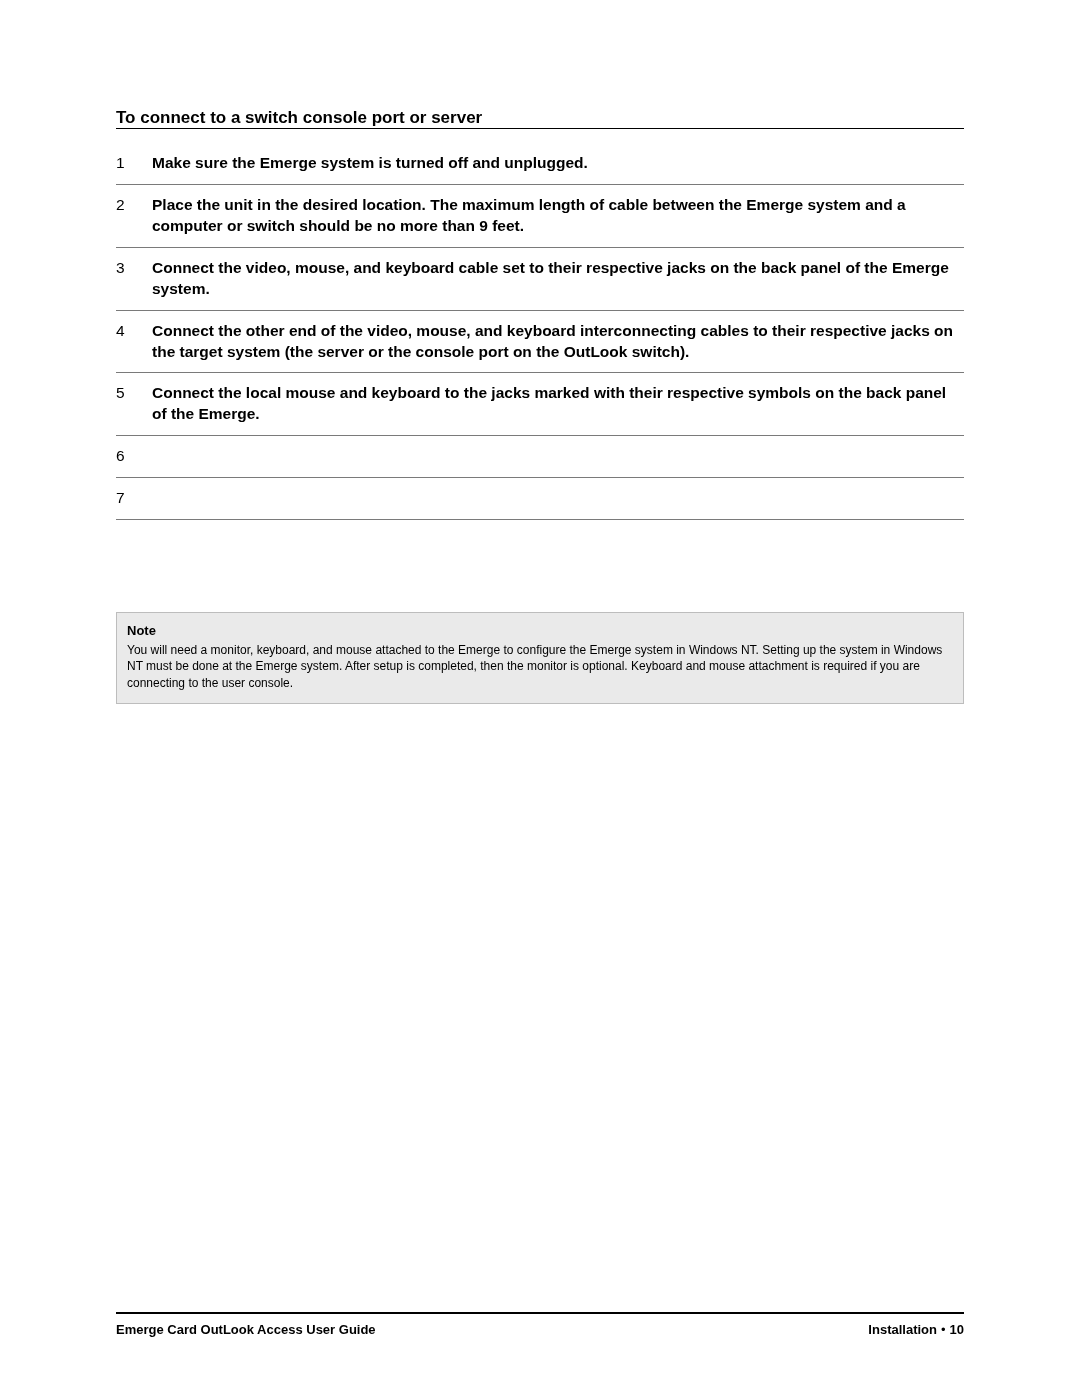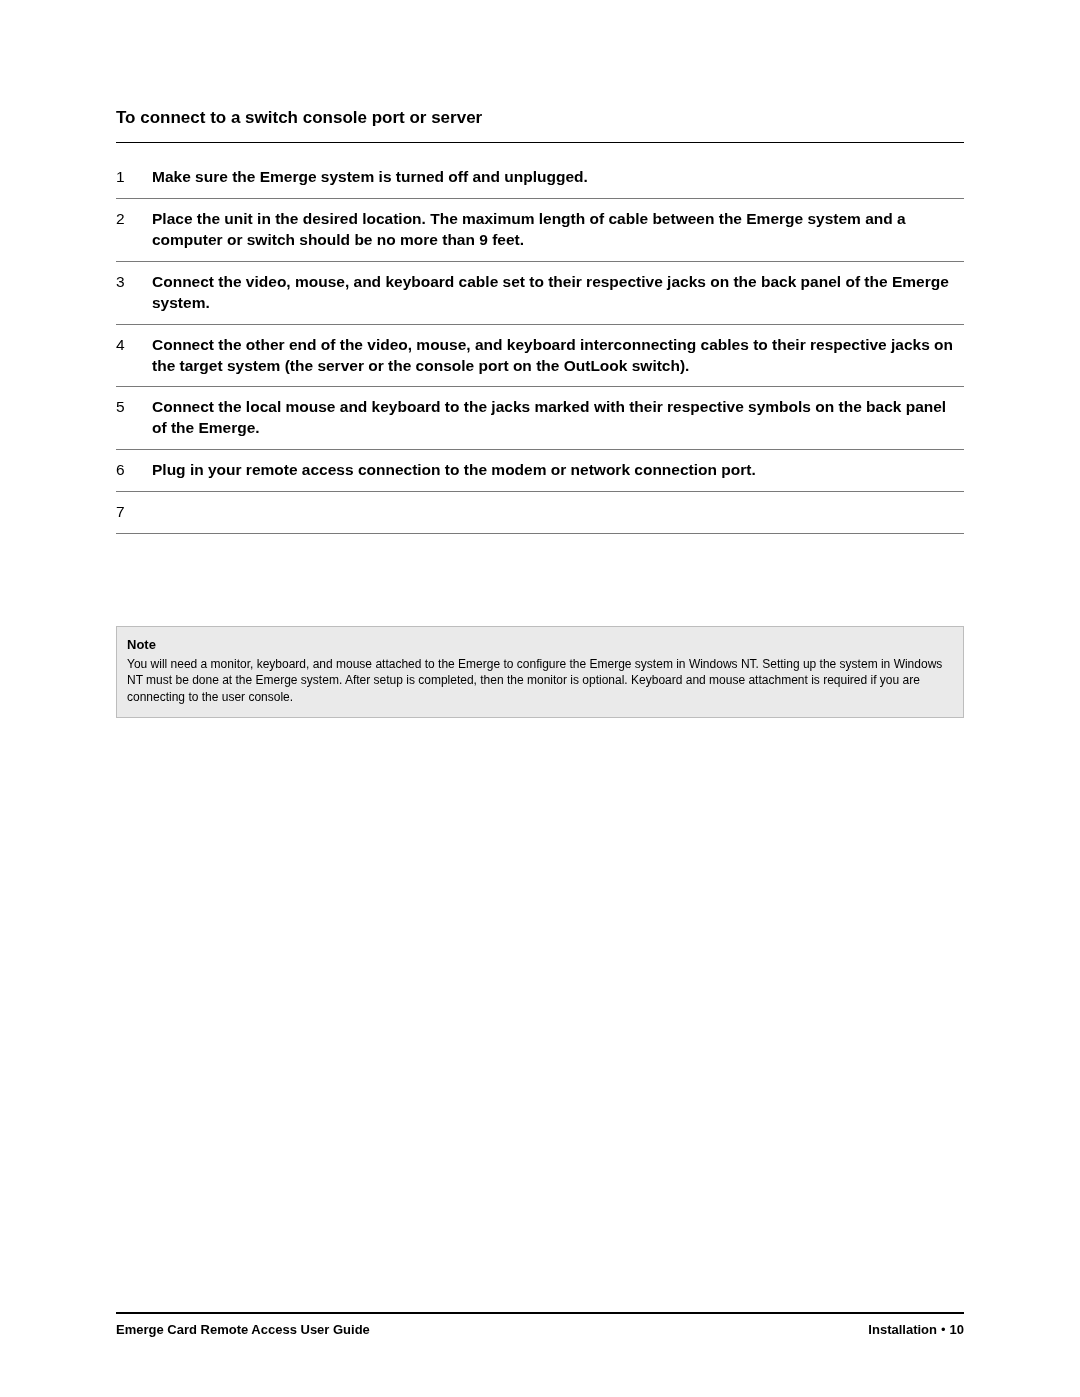--- a/index.html
+++ b/index.html
@@ -6,21 +6,21 @@
   html, body { width: 1080px; height: 1397px; background: #fff; font-family: Verdana, Geneva, sans-serif; color: #000; }
   .page {
     position: relative;
     width: 1080px;
     height: 1397px;
     padding: 108px 116px 0 116px;
   }
   .section-title {
     font-weight: bold;
     font-size: 17px;
-    padding-bottom: 14px;
+    padding-bottom: 0;
     border-bottom: 1px solid #000;
     margin-bottom: 14px;
   }
   .steps { }
   .step {
     display: flex;
     gap: 18px;
     padding: 10px 0 10px 0;
     border-bottom: 1px solid #7a7a7a;
     font-size: 15.5px;
@@ -86,32 +86,31 @@
     <div class="step">
       <div class="step-num">4</div>
       <div class="step-text">Connect the other end of the video, mouse, and keyboard interconnecting cables to their respective jacks on the target system (the server or the console port on the OutLook switch).</div>
     </div>
     <div class="step">
       <div class="step-num">5</div>
       <div class="step-text">Connect the local mouse and keyboard to the jacks marked with their respective symbols on the back panel of the Emerge.</div>
     </div>
     <div class="step">
       <div class="step-num">6</div>
-      <div class="step-text">Plug in your remote access connection to the modem or network connection port.</div>
     </div>
     <div class="step">
       <div class="step-num">7</div>
     </div>
   </div>
 
   <div class="note-box">
     <div class="note-title">Note</div>
     <div class="note-body">You will need a monitor, keyboard, and mouse attached to the Emerge to configure the Emerge system in Windows NT. Setting up the system in Windows NT must be done at the Emerge system. After setup is completed, then the monitor is optional. Keyboard and mouse attachment is required if you are connecting to the user console.</div>
   </div>
 
   <div class="footer">
-    <div class="footer-left">Emerge Card Remote Access User Guide</div>
+    <div class="footer-left">Emerge Card OutLook Access User Guide</div>
     <div class="footer-right">
       <span>Installation</span><span class="dot">•</span><span>10</span>
     </div>
   </div>
 
 </div>
 
 </body></html>

